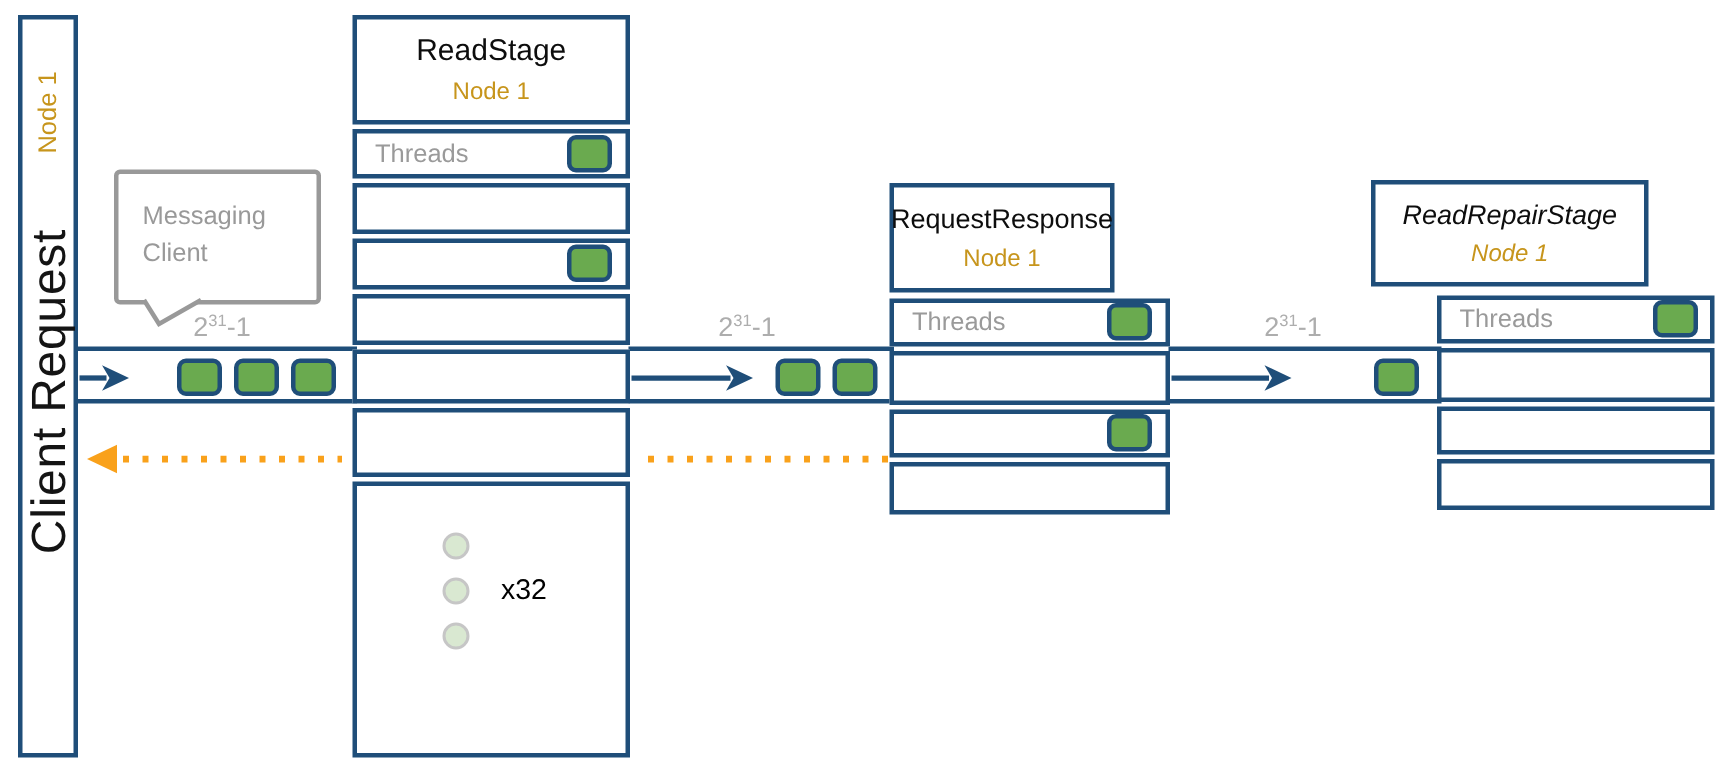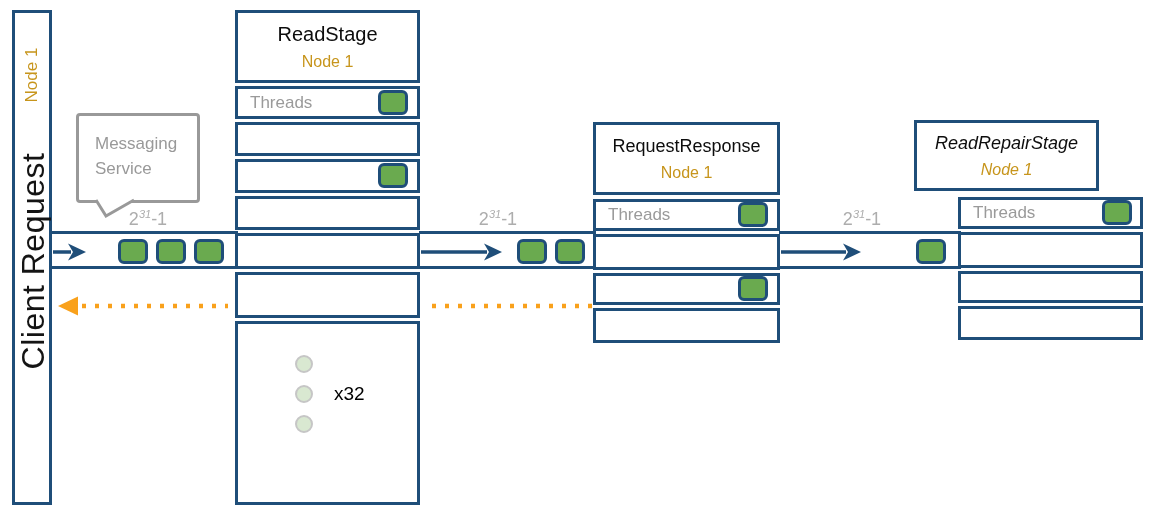--- a/index.html
+++ b/index.html
@@ -12,22 +12,22 @@
   .client-label{font-size:32px;color:#141414;letter-spacing:0.5px;}
   .node-vlabel{font-size:17px;color:#c7951c;}
   .hdr{display:flex;flex-direction:column;align-items:center;justify-content:center;gap:7px;}
   .title{color:#0d0d0d;font-size:18px;}
   .title.big{font-size:20px;}
   .node-label{color:#c7951c;font-size:16px;}
   .threads-label{color:#9a9a9a;font-size:17px;position:absolute;left:12px;top:50%;transform:translateY(-50%);}
   .token{position:absolute;width:30px;height:25px;background:#6aaa4f;border:3px solid #1f4e79;border-radius:6px;box-sizing:border-box;}
   .lane{position:absolute;height:3px;background:#1f4e79;}
   .qlabel{position:absolute;color:#adadad;font-size:18px;white-space:nowrap;transform:translateX(-50%);}
-  .qlabel sup{font-size:11px;font-style:italic;}
-  .bubble{position:absolute;left:76px;top:113px;width:124px;height:90px;border:3px solid #999;border-radius:4px;background:#fff;box-sizing:border-box;color:#999;font-size:17px;line-height:1.45;padding:16px 0 0 16px;}
+  .qlabel sup{font-size:11px;}
+  .bubble{position:absolute;left:76px;top:113px;width:138px;height:90px;border:3px solid #999;border-radius:4px;background:#fff;box-sizing:border-box;color:#999;font-size:17px;line-height:1.45;padding:16px 0 0 16px;}
   .dotrow{position:absolute;width:18px;height:18px;border-radius:50%;background:#d9e8d1;border:2px solid #c6c6c6;box-sizing:border-box;}
   .xmult{position:absolute;left:334px;top:383px;font-size:19px;color:#000;}
   svg.overlay{position:absolute;left:0;top:0;pointer-events:none;}
 </style>
 </head>
 <body>
 
 <div class="canvas">
 
   <div class="lane" style="left:50px;top:231px;width:188px;"></div>
@@ -54,21 +54,21 @@
   <div class="row" style="left:235px;top:196px;width:185px;height:34px;"></div>
   <div class="row" style="left:235px;top:233px;width:185px;height:36px;"></div>
   <div class="row" style="left:235px;top:272px;width:185px;height:46px;"></div>
   <div class="row" style="left:235px;top:321px;width:185px;height:184px;"></div>
 
   <div class="dotrow" style="left:295px;top:355px;"></div>
   <div class="dotrow" style="left:295px;top:385px;"></div>
   <div class="dotrow" style="left:295px;top:415px;"></div>
   <div class="xmult">x32</div>
 
-  <div class="row hdr" style="left:593px;top:122px;width:187px;height:73px;">
+  <div class="row hdr" style="left:593px;top:122px;width:150px;height:73px;">
     <span class="title">RequestResponse</span>
     <span class="node-label">Node 1</span>
   </div>
   <div class="row" style="left:593px;top:199px;width:187px;height:32px;">
     <span class="threads-label">Threads</span>
   </div>
   <div class="row" style="left:593px;top:234px;width:187px;height:36px;"></div>
   <div class="row" style="left:593px;top:273px;width:187px;height:32px;"></div>
   <div class="row" style="left:593px;top:308px;width:187px;height:35px;"></div>
 
@@ -100,21 +100,21 @@
   </div>
   <div class="qlabel" style="left:498px;top:208px;">
     <span>2</span><sup>31</sup><span>-1</span>
   </div>
   <div class="qlabel" style="left:862px;top:208px;">
     <span>2</span><sup>31</sup><span>-1</span>
   </div>
 
   <div class="bubble">
     <div>Messaging</div>
-    <div>Service</div>
+    <div>Client</div>
   </div>
 
   <svg class="overlay" width="1156" height="515" viewBox="0 0 1156 515">
     <g>
       <path d="M96,200 L106,216 L134,200" fill="#ffffff" stroke="#999999" stroke-width="3"></path>
     </g>
     <g stroke="#1f4e79" stroke-width="3.5" fill="#1f4e79">
       <g>
         <line x1="53" y1="252" x2="71" y2="252"></line>
         <path d="M86,252 L68,243.5 L73,252 L68,260.5 Z" stroke="none"></path>

